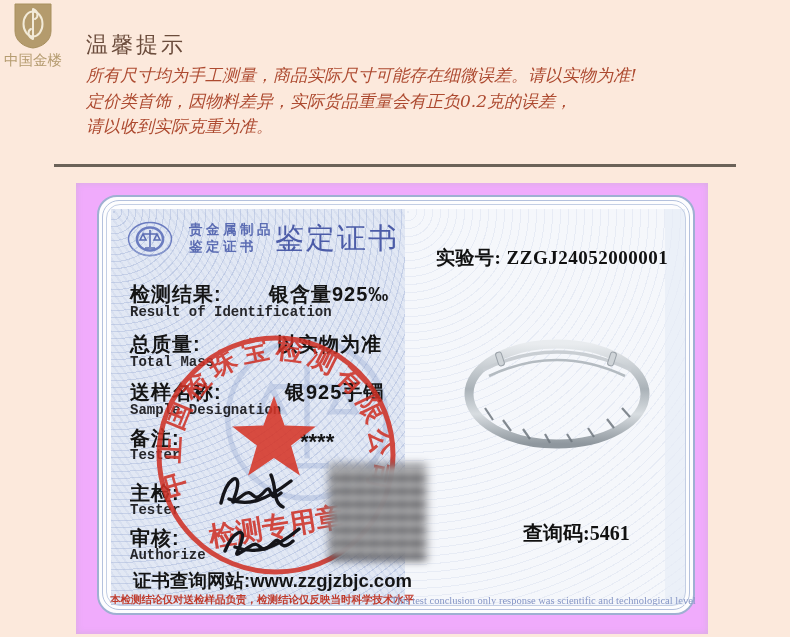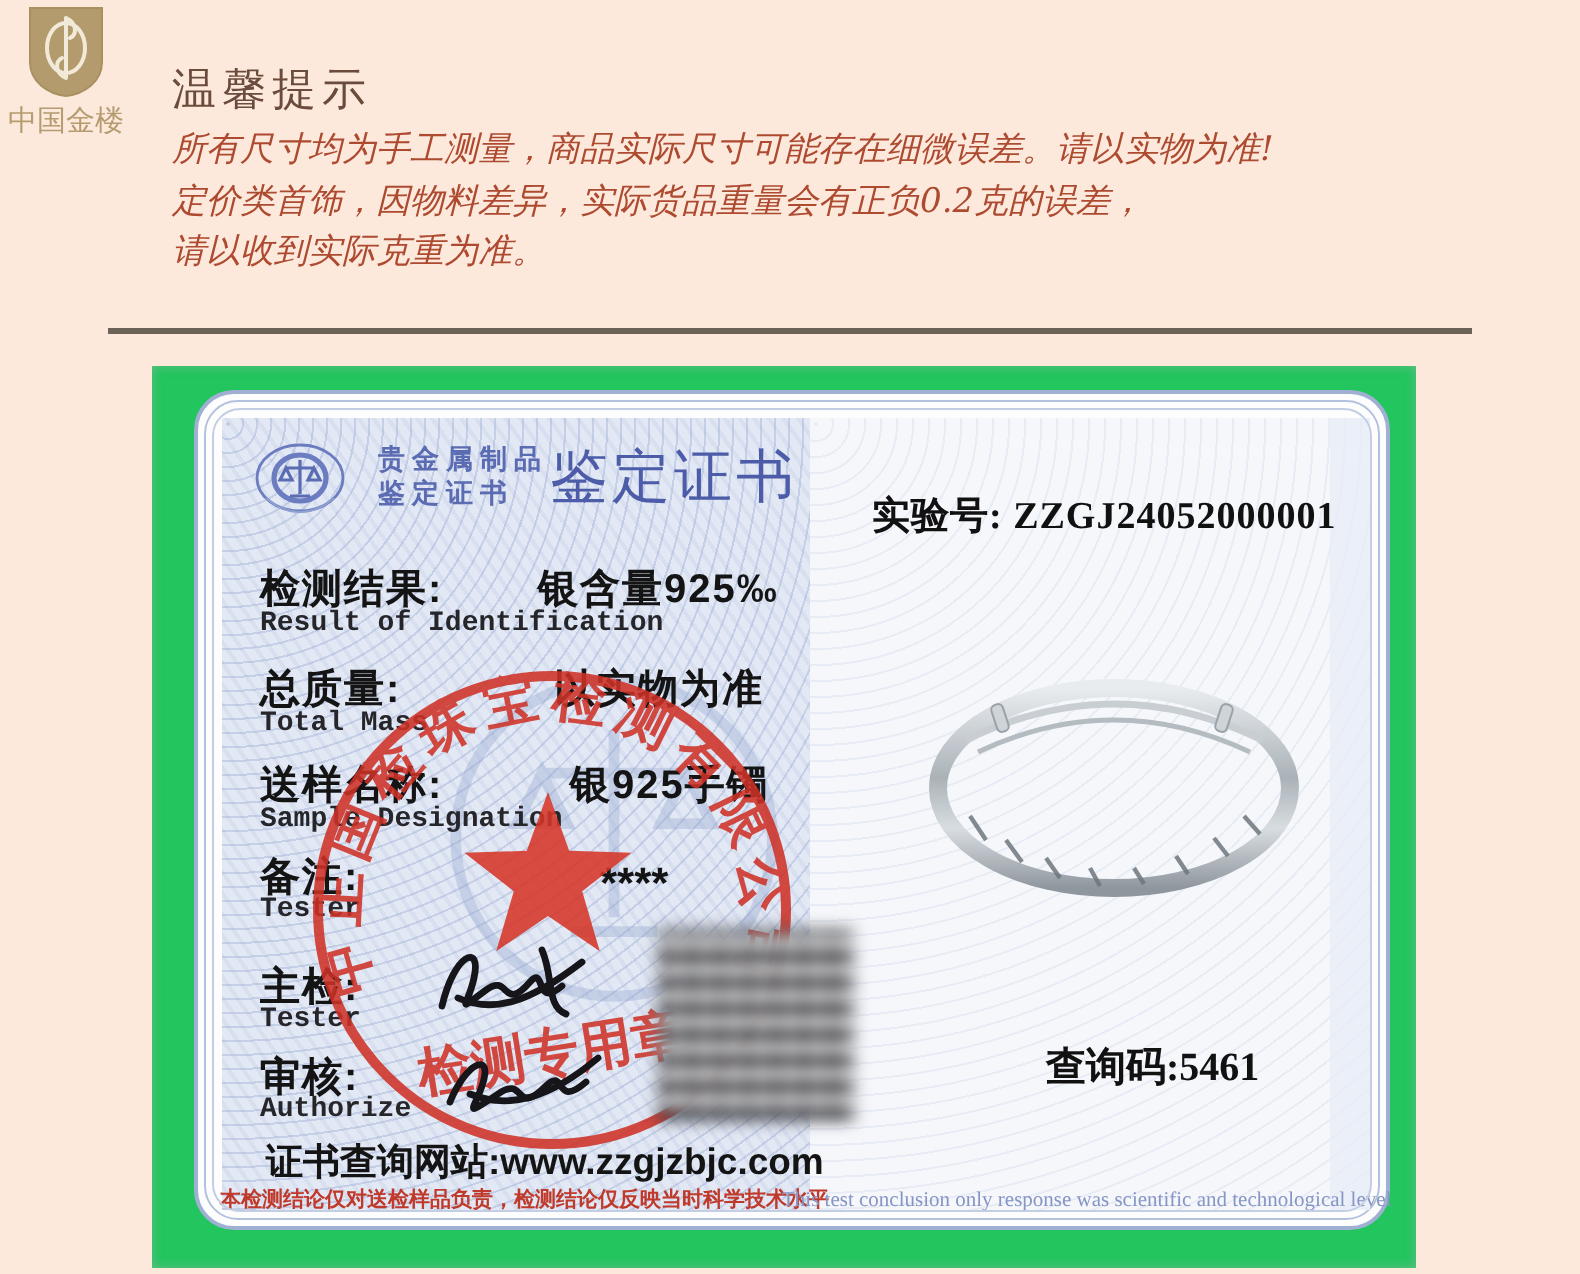--- a/index.html
+++ b/index.html
@@ -13,21 +13,21 @@
 
   
   .tips-title { position:absolute; left:86px; top:30px; font-size:22px; color:#6b4c3c;
     font-family:"DejaVu Serif","Liberation Serif",serif; letter-spacing:3px; }
   .tips-body { position:absolute; left:86px; top:63px; width:640px; font-size:17px; line-height:25.5px;
     color:#ad4a30; font-family:"DejaVu Serif","Liberation Serif",serif; font-style:italic; }
 
   .divider { position:absolute; left:54px; top:164px; width:682px; height:3px; background:#6b6258; }
 
   
-  .photo { position:absolute; left:76px; top:183px; width:632px; height:451px; background:#22c55e;
+  .photo { position:absolute; left:76px; top:183px; width:632px; height:451px; background:#f0abfc;
     box-shadow:inset 0 0 6px rgba(180,180,185,.45); }
   .card { position:absolute; left:21px; top:12px; width:598px; height:420px; background:#fdfdfe;
     border:2px solid #9fb0d2; border-radius:20px; }
   .card::before { content:""; position:absolute; inset:3px; border:1px solid #b4c1dd; border-radius:17px; pointer-events:none; }
   .card::after  { content:""; position:absolute; inset:7px; border:1px solid #c3cee4; border-radius:14px; pointer-events:none; }
 
   .panel-left { position:absolute; left:12px; top:12px; width:294px; height:396px; background:#e2e8f4;
     background-image:
       repeating-radial-gradient(circle at 3px 3px, rgba(150,168,210,.38) 0 1px, transparent 1px 7px),
       repeating-linear-gradient(55deg, rgba(170,185,220,.18) 0 2px, transparent 2px 6px);

